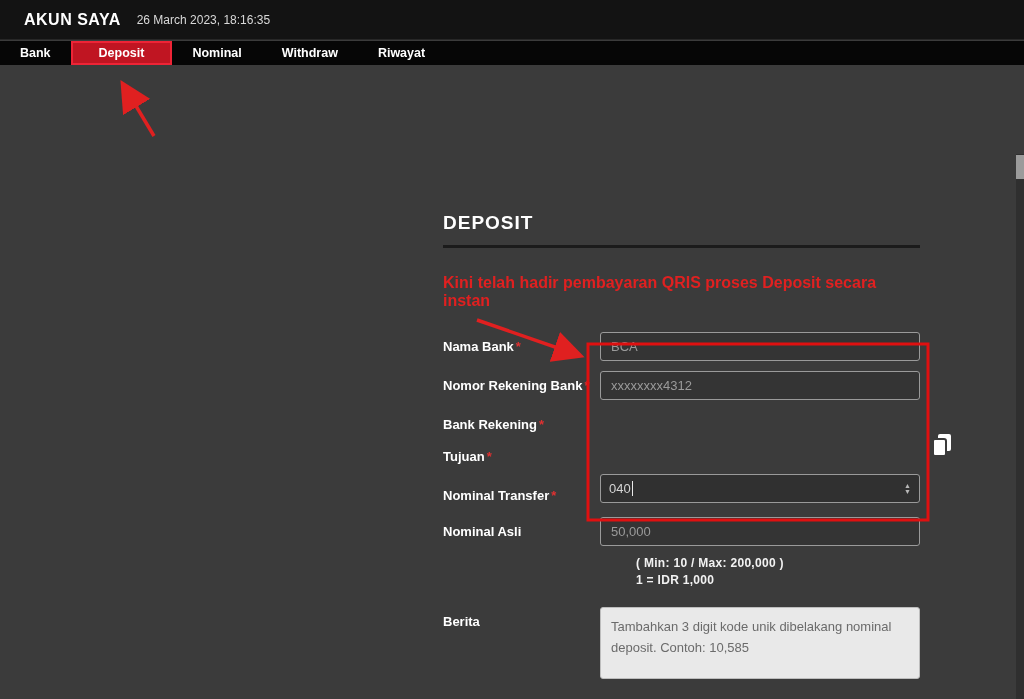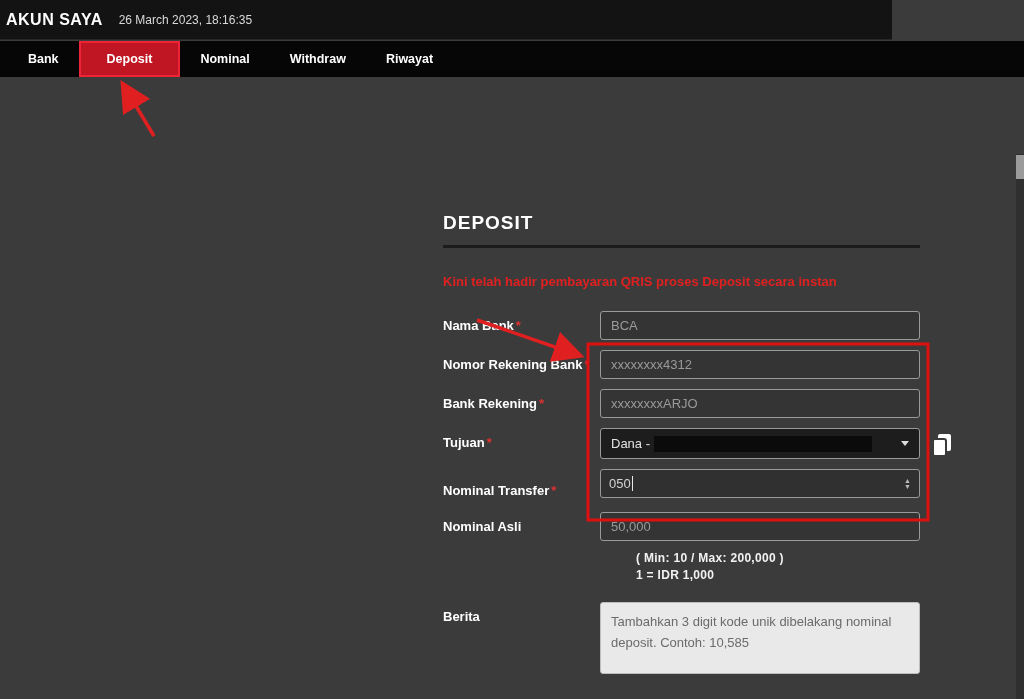--- a/index.html
+++ b/index.html
@@ -7,50 +7,50 @@
   body {
     font-family:"Liberation Sans", sans-serif;
     background:#3b3b3b;
     position:relative;
     overflow:hidden;
     color:#fff;
   }
 
   
   .topbar {
-    position:absolute; left:0; top:0; width:892px; height:40px;
+    position:absolute; left:0; top:0; width:1024px; height:40px;
     background:#131313; border-bottom:1px solid #272727;
-    display:flex; align-items:center; padding:0 6px;
+    display:flex; align-items:center; padding:0 24px;
   }
   .brand { color:#ffffff; font-weight:bold; font-size:16px; letter-spacing:.5px; }
   .timestamp { color:#d9d9d9; font-size:12px; margin-left:16px; }
 
   
   .navbar {
-    position:absolute; left:0; top:41px; width:1024px; height:36px;
-    background:#060606; display:flex; align-items:stretch; padding-left:8px;
+    position:absolute; left:0; top:41px; width:1024px; height:24px;
+    background:#060606; display:flex; align-items:stretch; padding-left:0;
   }
   .nav-item {
     color:#ffffff; font-size:12.5px; font-weight:600;
     display:flex; align-items:center; padding:0 20px; cursor:pointer;
   }
   .nav-item.active {
     background:#c01522; border:2px solid #ee2436; padding:0 26px;
   }
 
   
   .content { position:absolute; left:0; top:77px; width:1024px; height:622px; background:#3b3b3b; }
   .scroll-track { position:absolute; right:0; top:77px; width:8px; height:622px; background:#2f2f2f; }
   .scroll-thumb { position:absolute; right:0; top:78px; width:8px; height:24px; background:#9b9b9b; }
 
   
   .form { position:absolute; left:443px; top:135px; width:477px; }
   .form-title { font-size:19px; font-weight:bold; letter-spacing:1px; color:#fff; margin-bottom:11px; }
   .title-rule { height:3px; background:#1b1b1b; margin-bottom:26px; }
-  .notice { color:#e02020; font-weight:bold; font-size:13px; margin-bottom:22px; }
+  .notice { color:#e02020; font-weight:bold; font-size:16px; margin-bottom:22px; }
 
   .row { display:flex; margin-bottom:10px; }
   .row.align-top { align-items:flex-start;justify-content:center; }
   .row > .lbl { width:157px; padding-top:7px; font-size:13px; font-weight:bold; color:#fff; }
   .req { color:#e03131; font-weight:bold; margin-left:2px; }
   .field { width:320px; position:relative; }
 
   .tinput {
     width:320px; height:29px;
     background:#343434; border:1px solid #9a9a9a; border-radius:3px;
@@ -142,41 +142,31 @@
 
     <div class="row">
       <div class="lbl"><span>Nomor Rekening Bank</span><span class="req">*</span></div>
       <div class="field">
         <input class="tinput" readonly="" value="xxxxxxxx4312" style="">
       </div>
     </div>
 
     <div class="row">
       <div class="lbl"><span>Bank Rekening</span><span class="req">*</span></div>
-      <div class="field">
-        <input class="tinput" readonly="" value="xxxxxxxxARJO" style="">
-      </div>
     </div>
 
     <div class="row">
       <div class="lbl"><span>Tujuan</span><span class="req">*</span></div>
-      <div class="field">
-        <div class="select">
-          <span class="select-value">Dana -</span>
-          <span class="redaction"></span>
-          <span class="chevron"></span>
-        </div>
-      </div>
     </div>
 
     <div class="row" style="margin-bottom:14px;align-items:flex-end;">
       <div class="lbl"><span>Nominal Transfer</span><span class="req">*</span></div>
       <div class="field">
         <div class="numinput">
-          <span class="numvalue">050</span>
+          <span class="numvalue">040</span>
           <span class="caret"></span>
           <span class="spinner">
               <span>▲</span>
               <span>▼</span>
             </span>
         </div>
       </div>
     </div>
 
     <div class="row">

